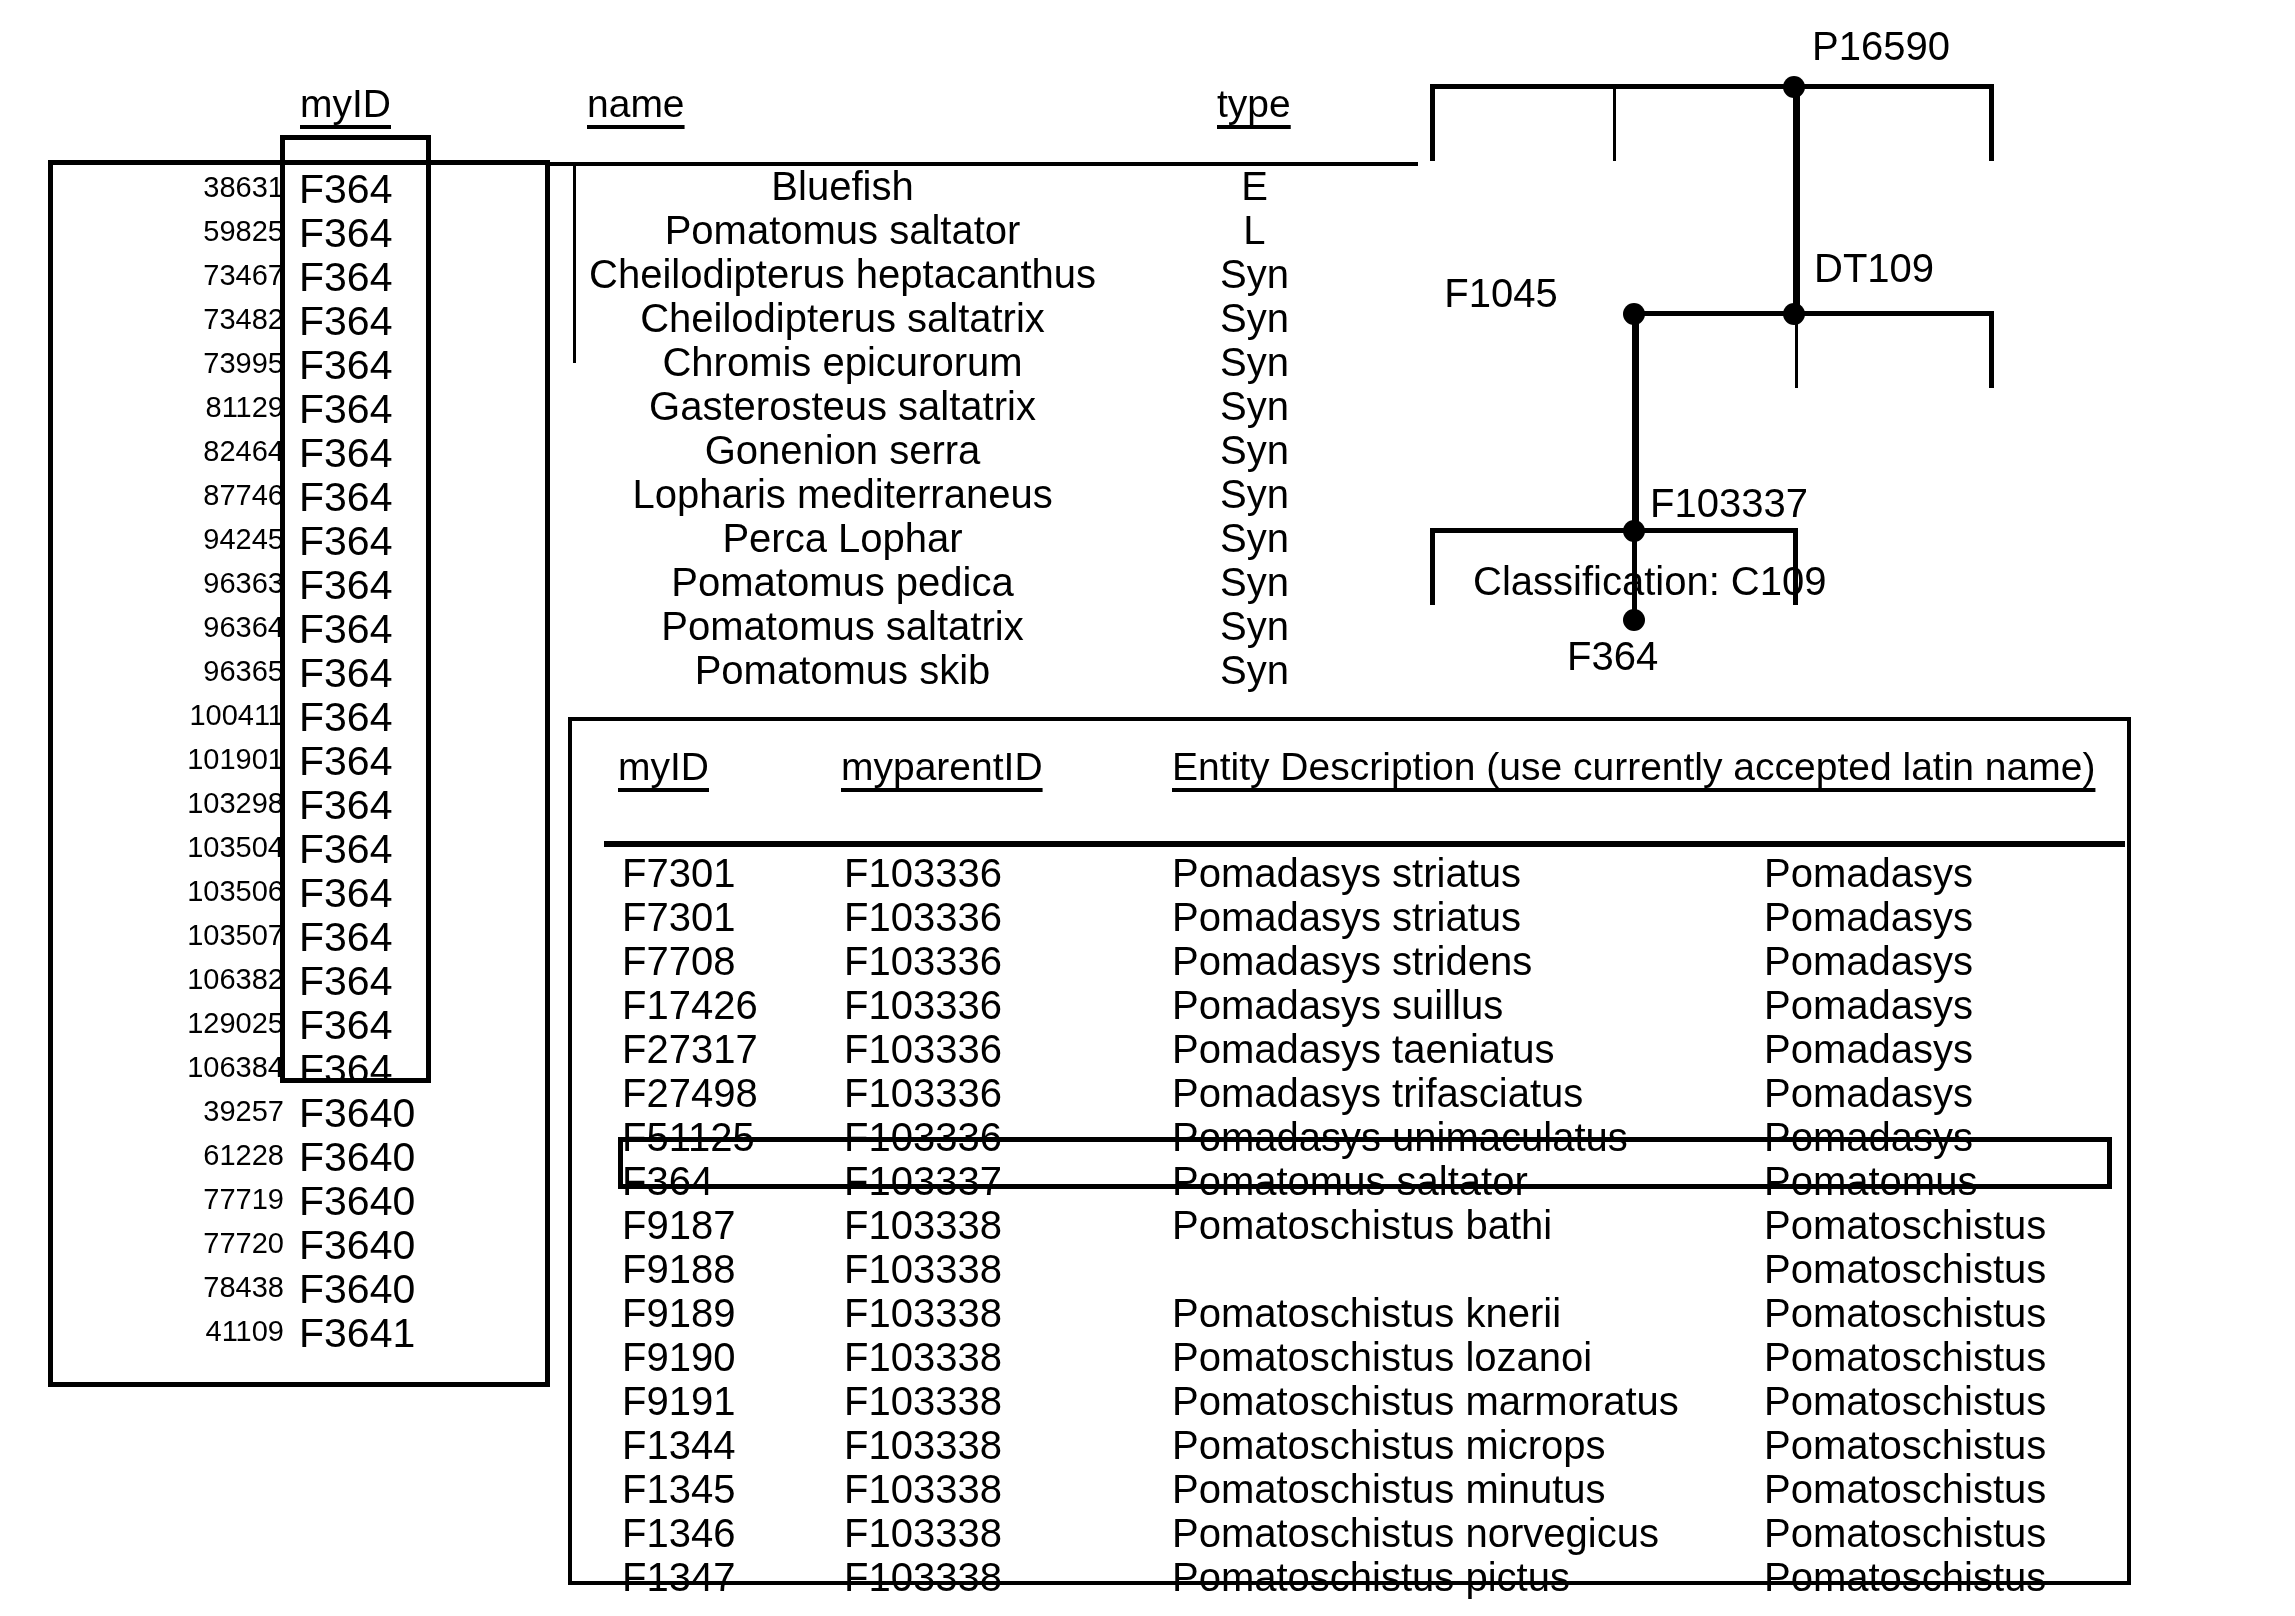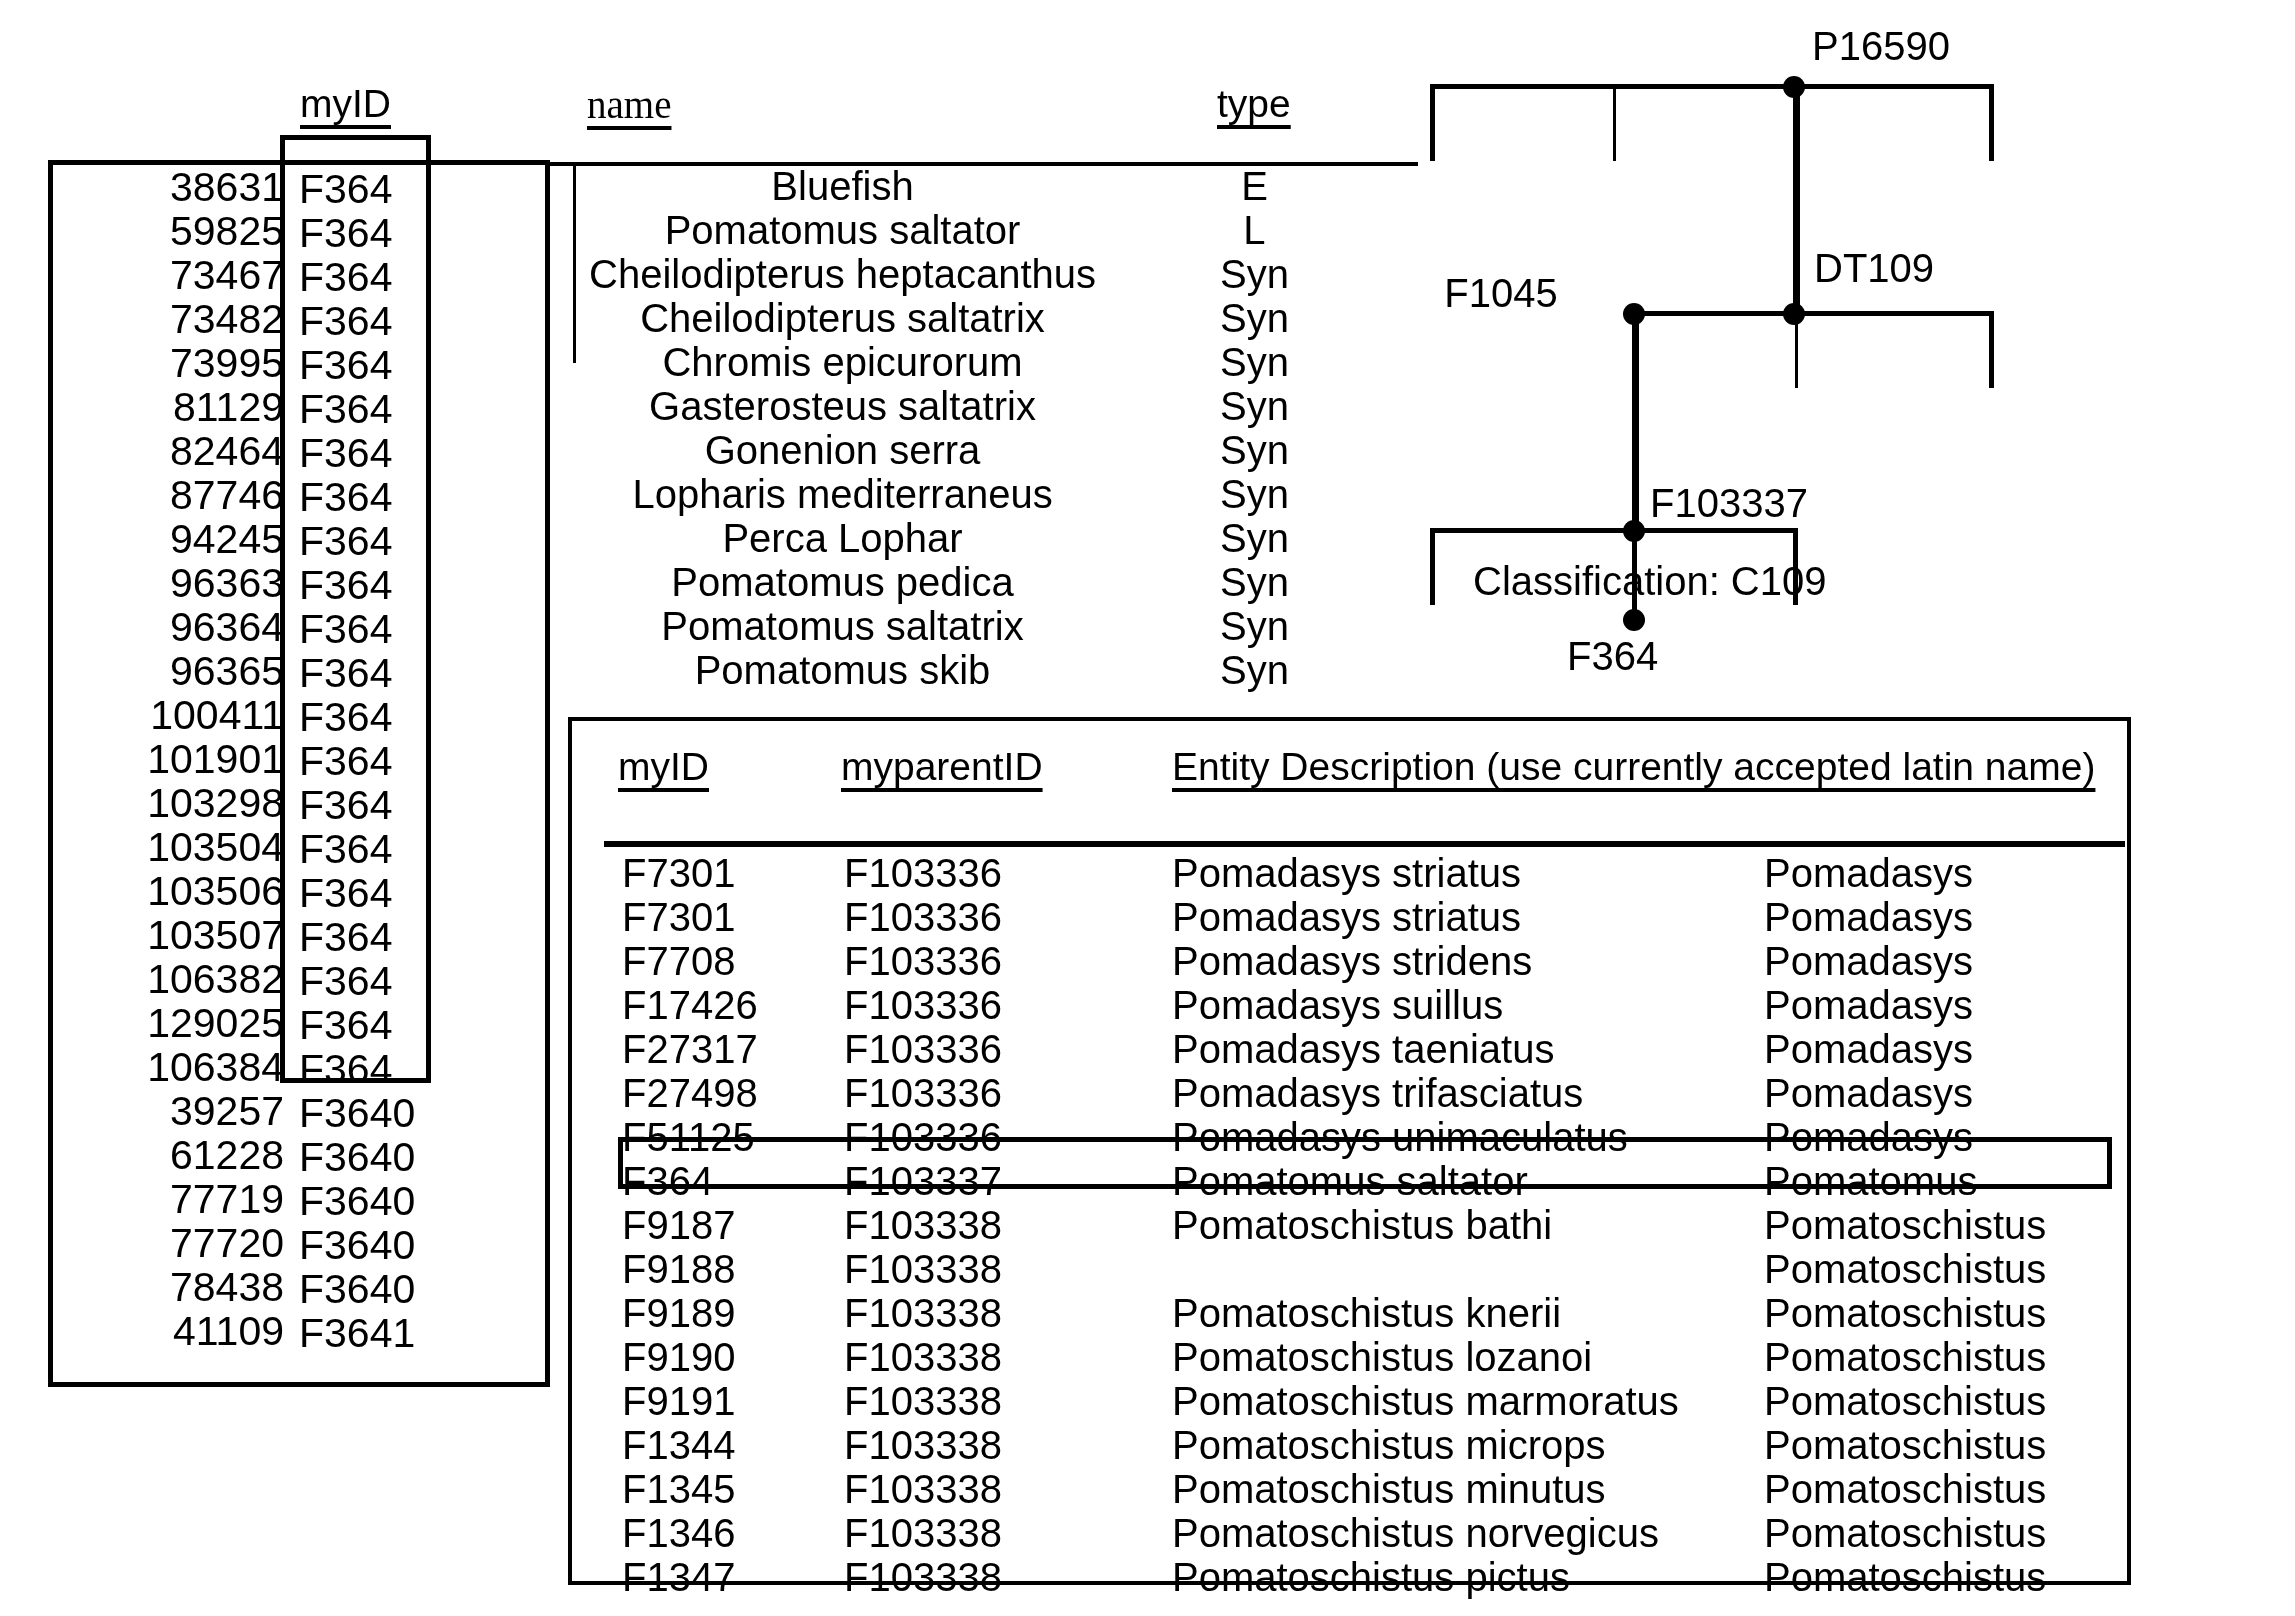--- a/index.html
+++ b/index.html
@@ -46,42 +46,42 @@
     background: transparent;
   }
 
   #left-num-col {
     left: 65px;
     top: 165px;
     width: 219px;
     text-align: right;
   }
   #left-num-col .cell {
-    font-size: 41px;
+    font-size: 29px;
     line-height: 44px;
     height: 44px;
     white-space: nowrap;
   }
 
   #left-id-col {
     left: 299px;
     top: 167px;
     width: 193px;
     text-align: left;
   }
   #left-id-col .cell {
     font-size: 41px;
     line-height: 44px;
     height: 44px;
     white-space: nowrap;
   }
 
   
   #top-hdr-myid   { left: 300px;  top: 82px; }
-  #top-hdr-name   { left: 587px;  top: 82px; font-family: Liberation Serif, serif; }
+  #top-hdr-name   { left: 587px;  top: 82px; }
   #top-hdr-type   { left: 1217px; top: 82px; }
 
   
   #top-rule {
     left: 550px;
     top: 162px;
     width: 868px;
     height: 4.2px;
     background: #000;
   }

